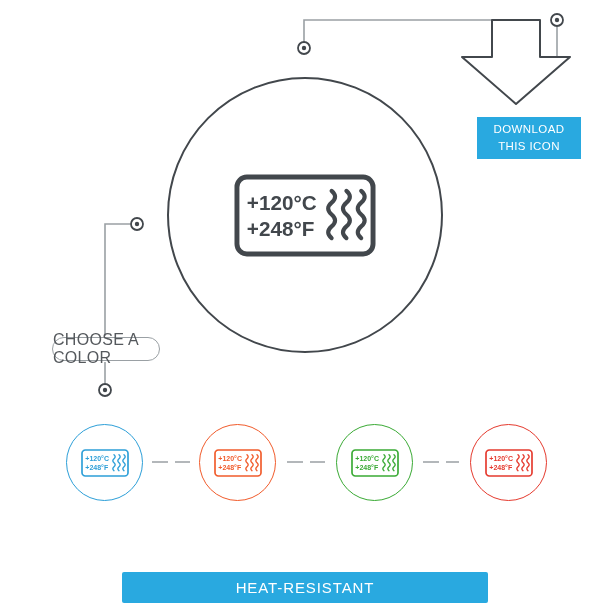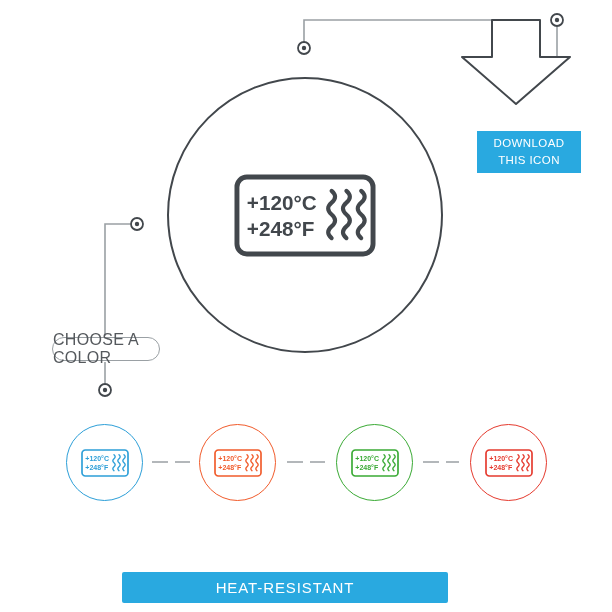--- a/index.html
+++ b/index.html
@@ -48,21 +48,20 @@
     background: var(--accent);
     color: #ffffff;
     display: flex;
     flex-direction: column;
     align-items: center;
     justify-content: center;
     font-size: 11.5px;
     letter-spacing: 0.4px;
     line-height: 1.45;
     cursor: pointer;
-    margin-top: 14px;
   }
 
   
   .color-pill {
     position: absolute;
     left: 52px; top: 337px;
     width: 108px; height: 24px;
     border: 1.5px solid var(--line);
     border-radius: 12px;
     background: #ffffff;
@@ -89,21 +88,21 @@
   }
   .v-blue   { left: 66px;  color: var(--blue); }
   .v-orange { left: 199px; color: var(--orange); }
   .v-green  { left: 336px; color: var(--green); }
   .v-red    { left: 470px; color: var(--red); }
 
   
   .footer-btn {
     position: absolute;
     left: 122px; top: 572px;
-    width: 326px; height: 31px;
+    width: 366px; height: 31px;
     background: var(--accent);
     color: #ffffff;
     border-radius: 2px;
     display: flex;
     align-items: center;
     justify-content: center;
     font-size: 15px;
     letter-spacing: 0.9px;
     cursor: pointer;
   }

